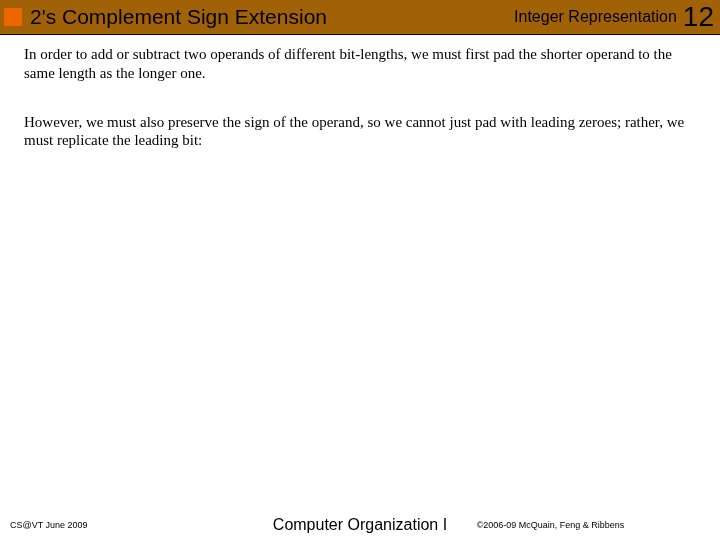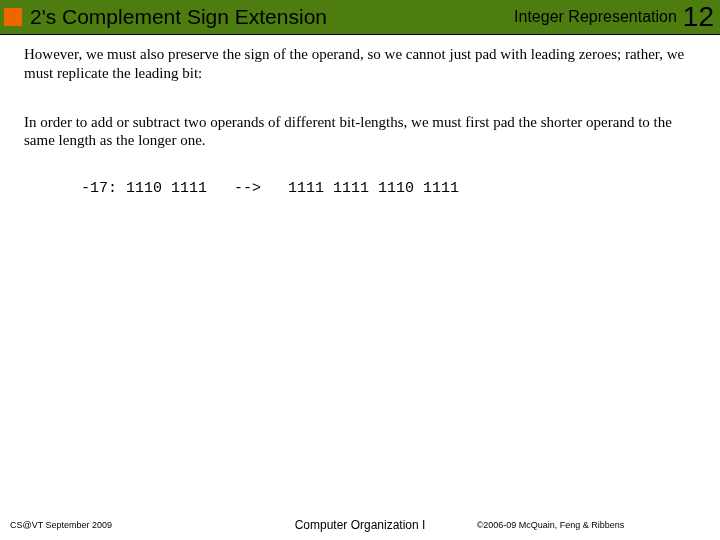--- a/index.html
+++ b/index.html
@@ -8,21 +8,21 @@
     font-family: "Times New Roman", Times, serif;
     background: #fff;
     color: #000;
     position: relative;
   }
   .header {
     height: 34px;
     display: flex;
     align-items: center;
     padding-right: 6px;
-    background: #4d7c0f;
+    background: #a16207;
   }
   .bullet {
     width: 18px;
     height: 18px;
     background: #ee6600;
     margin-left: 4px;
     margin-right: 8px;
     flex: 0 0 auto;
   }
   .title {
@@ -70,37 +70,36 @@
     bottom: 6px;
     height: 18px;
     display: flex;
     align-items: center;
     font-family: Arial, Helvetica, sans-serif;
     font-size: 9px;
     color: #000;
     padding: 0 10px;
   }
   .footer .left { flex: 1; text-align: left; }
-  .footer .center { flex: 1; text-align: center; font-size: 12px; }
+  .footer .center { flex: 1; text-align: center; font-size: 16px; }
   .footer .right { flex: 1; text-align: left; }
 </style>
 </head>
 <body>
 
 <div class="header">
   <div class="bullet"></div>
   <div class="title">2's Complement Sign Extension</div>
   <div class="section">Integer Representation</div>
   <div class="pagenum">12</div>
 </div>
 <div class="rule"></div>
 
 <div class="content">
+  <p class="para">In order to add or subtract two operands of different bit-lengths, we must first pad the shorter operand to the same length as the longer one.</p>
   <p class="para">However, we must also preserve the sign of the operand, so we cannot just pad with leading zeroes; rather, we must replicate the leading bit:</p>
-  <p class="para">In order to add or subtract two operands of different bit-lengths, we must first pad the shorter operand to the same length as the longer one.</p>
-  <div class="mono"> -17: 1110 1111   --&gt;   1111 1111 1110 1111</div>
 </div>
 
 <div class="footer">
-  <div class="left">CS@VT September 2009</div>
+  <div class="left">CS@VT June 2009</div>
   <div class="center">Computer Organization I</div>
   <div class="right">©2006-09 McQuain, Feng &amp; Ribbens</div>
 </div>
 
 </body></html>

